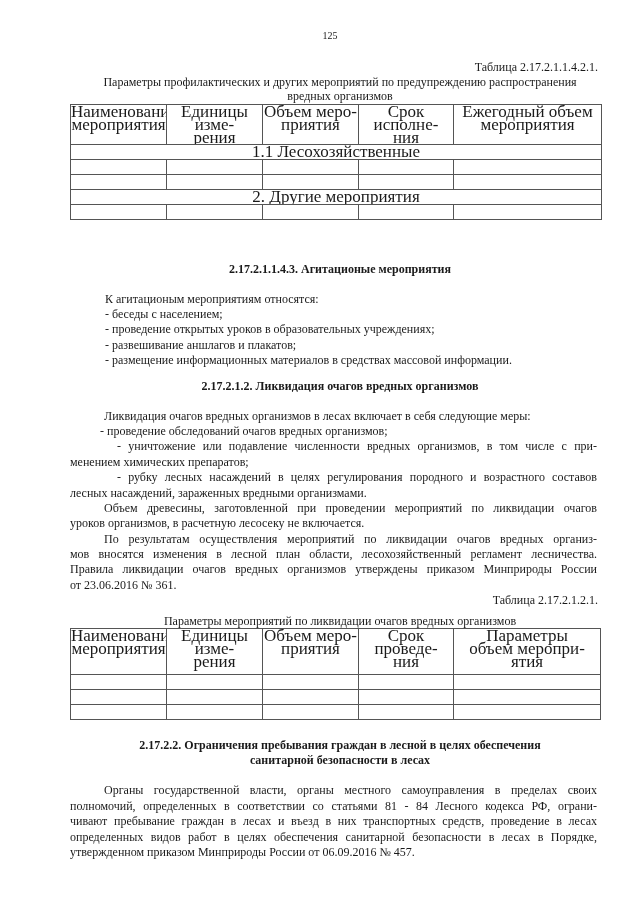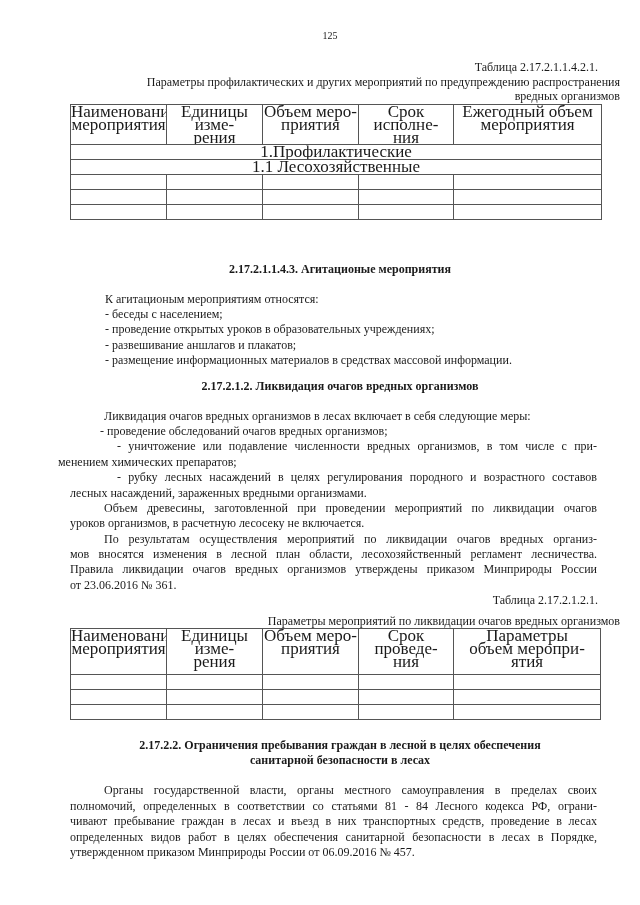--- a/index.html
+++ b/index.html
@@ -4,21 +4,21 @@
   <style>
     html, body { margin: 0; padding: 0; background: #ffffff; }
     body {
       width: 640px; height: 905px; position: relative; overflow: hidden;
       font-family: "Liberation Serif", "DejaVu Serif", serif;
       color: #1a1a1a;
     }
     .abs { position: absolute; }
     .page-num { left: 0; width: 660px; top: 30px; text-align: center; font-size: 10px; }
     .tbl-cap-right { right: 42px; font-size: 12px; }
-    .tbl-title { left: 60px; width: 560px; text-align: right; font-size: 12px; line-height: 14px; }
+    .tbl-title { left: 60px; width: 560px; text-align: center; font-size: 12px; line-height: 14px; }
     table.doc {
       position: absolute; border-collapse: collapse; table-layout: fixed;
       font-size: 17px; line-height: 13px;
     }
     table.doc td, table.doc th {
       border: 1px solid #555; padding: 0; text-align: center; font-weight: normal;
       vertical-align: top; overflow: hidden;
     }
     table.doc .grp td { text-align: center; }
     .heading { left: 60px; width: 560px; text-align: center; font-weight: bold; font-size: 12px; line-height: 15px; }
@@ -58,39 +58,39 @@
         </th>
     <th>
           <div>Срок исполне-</div>
           <div>ния</div>
         </th>
     <th>
           <div>Ежегодный объем</div>
           <div>мероприятия</div>
         </th>
   </tr>
-  <tr class="grp" style="height:15px;">
-        <td colspan="5">1.Профилактические</td>
-      </tr>
   <tr class="grp" style="height:15px;margin-left:28px;">
         <td colspan="5">1.1 Лесохозяйственные</td>
       </tr>
   <tr style="height:15px;">
         <td></td>
         <td></td>
         <td></td>
         <td></td>
         <td></td>
       </tr>
   <tr style="height:15px;">
         <td></td>
         <td></td>
         <td></td>
         <td></td>
         <td></td>
+      </tr>
+  <tr class="grp" style="height:15px;">
+        <td colspan="5">2. Другие мероприятия</td>
       </tr>
   <tr style="height:15px;">
         <td></td>
         <td></td>
         <td></td>
         <td></td>
         <td></td>
       </tr>
 </tbody>
   </table>
@@ -99,21 +99,21 @@
 <div class="abs line" style="left:105px; top:292px;">К агитационым мероприятиям относятся:</div>
 <div class="abs line" style="left:105px; top:307px;">- беседы с населением;</div>
 <div class="abs line" style="left:105px; top:322px;">- проведение открытых уроков в образовательных учреждениях;</div>
 <div class="abs line" style="left:105px; top:338px;">- развешивание аншлагов и плакатов;</div>
 <div class="abs line" style="left:105px; top:353px;">- размещение информационных материалов в средствах массовой информации.</div>
 
 <div class="abs heading" style="top:379px;">2.17.2.1.2. Ликвидация очагов вредных организмов</div>
 <div class="abs line" style="left:104px; top:409px;">Ликвидация очагов вредных организмов в лесах включает в себя следующие меры:</div>
 <div class="abs line" style="left:100px; top:424px;text-align:right;">- проведение обследований очагов вредных организмов;</div>
 <div class="abs line just" style="left:117px; width:480px; top:439px;">- уничтожение или подавление численности вредных организмов, в том числе с при-</div>
-<div class="abs line" style="left:58px; top:455px;">менением химических препаратов;</div>
+<div class="abs line" style="left:70px; top:455px;">менением химических препаратов;</div>
 <div class="abs line just" style="left:117px; width:480px; top:470px;">- рубку лесных насаждений в целях регулирования породного и возрастного составов</div>
 <div class="abs line" style="left:70px; top:486px;">лесных насаждений, зараженных вредными организмами.</div>
 <div class="abs line just" style="left:104px; width:493px; top:501px;">Объем древесины, заготовленной при проведении мероприятий по ликвидации очагов</div>
 <div class="abs line" style="left:70px; top:516px;">уроков организмов, в расчетную лесосеку не включается.</div>
 <div class="abs line just" style="left:104px; width:493px; top:532px;">По результатам осуществления мероприятий по ликвидации очагов вредных организ-</div>
 <div class="abs line just" style="left:70px; width:527px; top:547px;">мов вносятся изменения в лесной план области, лесохозяйственный регламент лесничества.</div>
 <div class="abs line just" style="left:70px; width:527px; top:562px;">Правила ликвидации очагов вредных организмов утверждены приказом Минприроды России</div>
 <div class="abs line" style="left:70px; top:578px;">от 23.06.2016 № 361.</div>
 
 <div class="abs tbl-cap-right" style="top:593px;">Таблица 2.17.2.1.2.1.</div>

